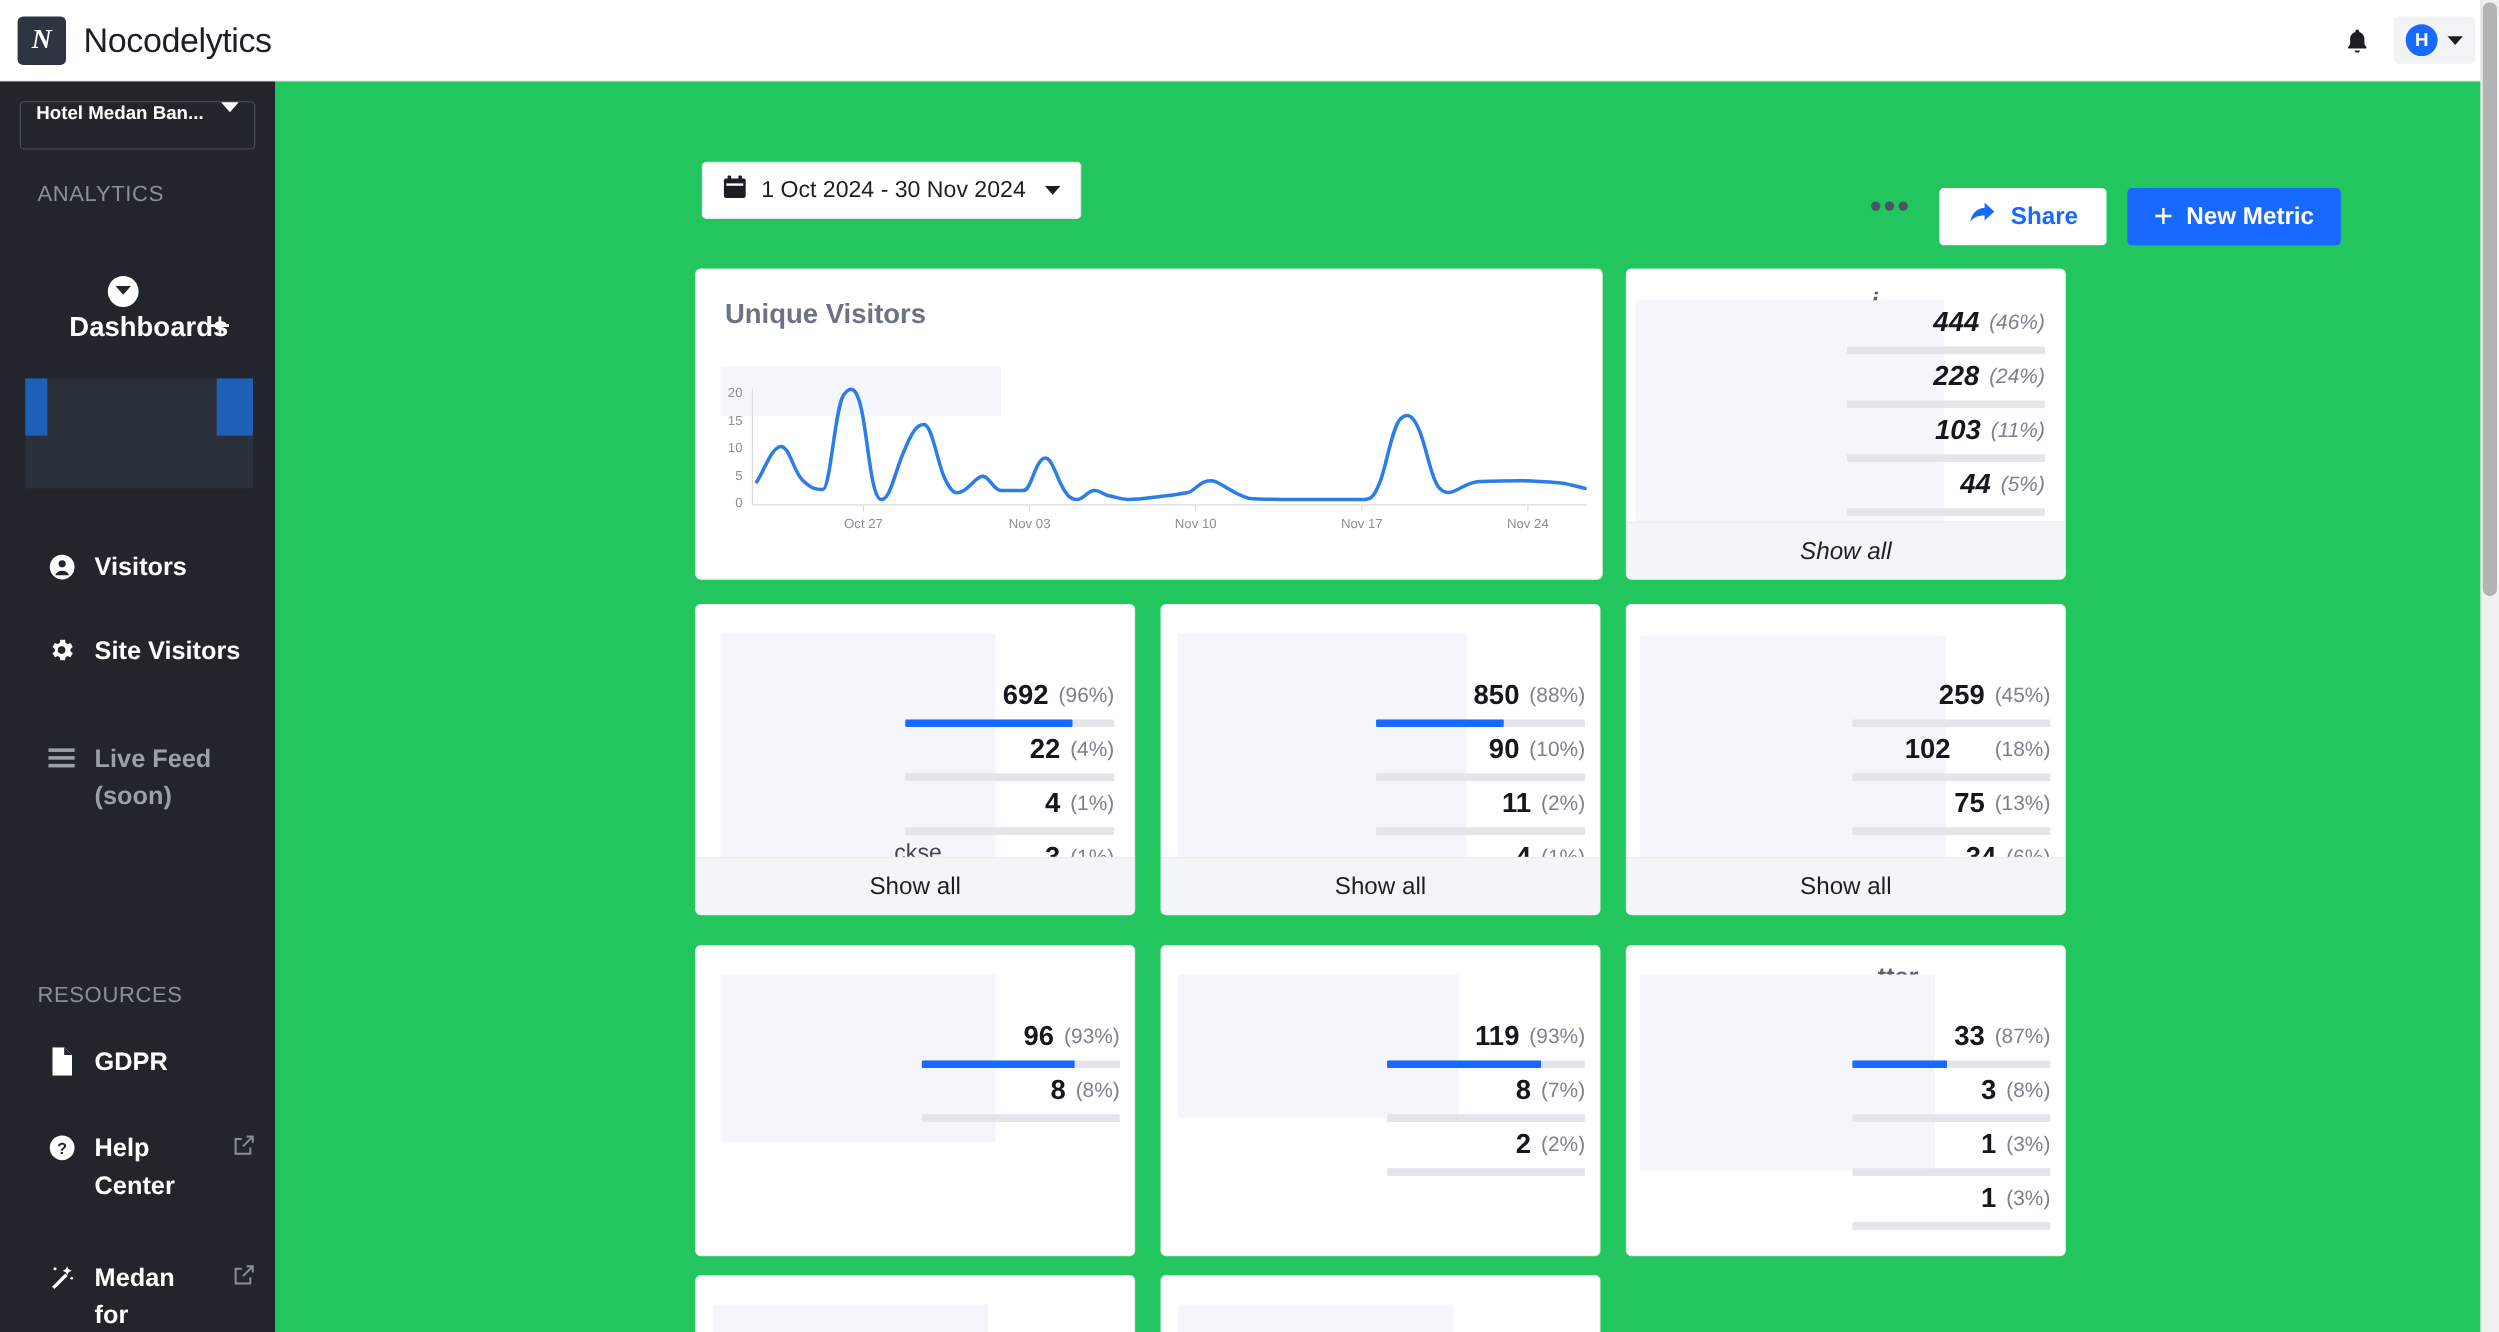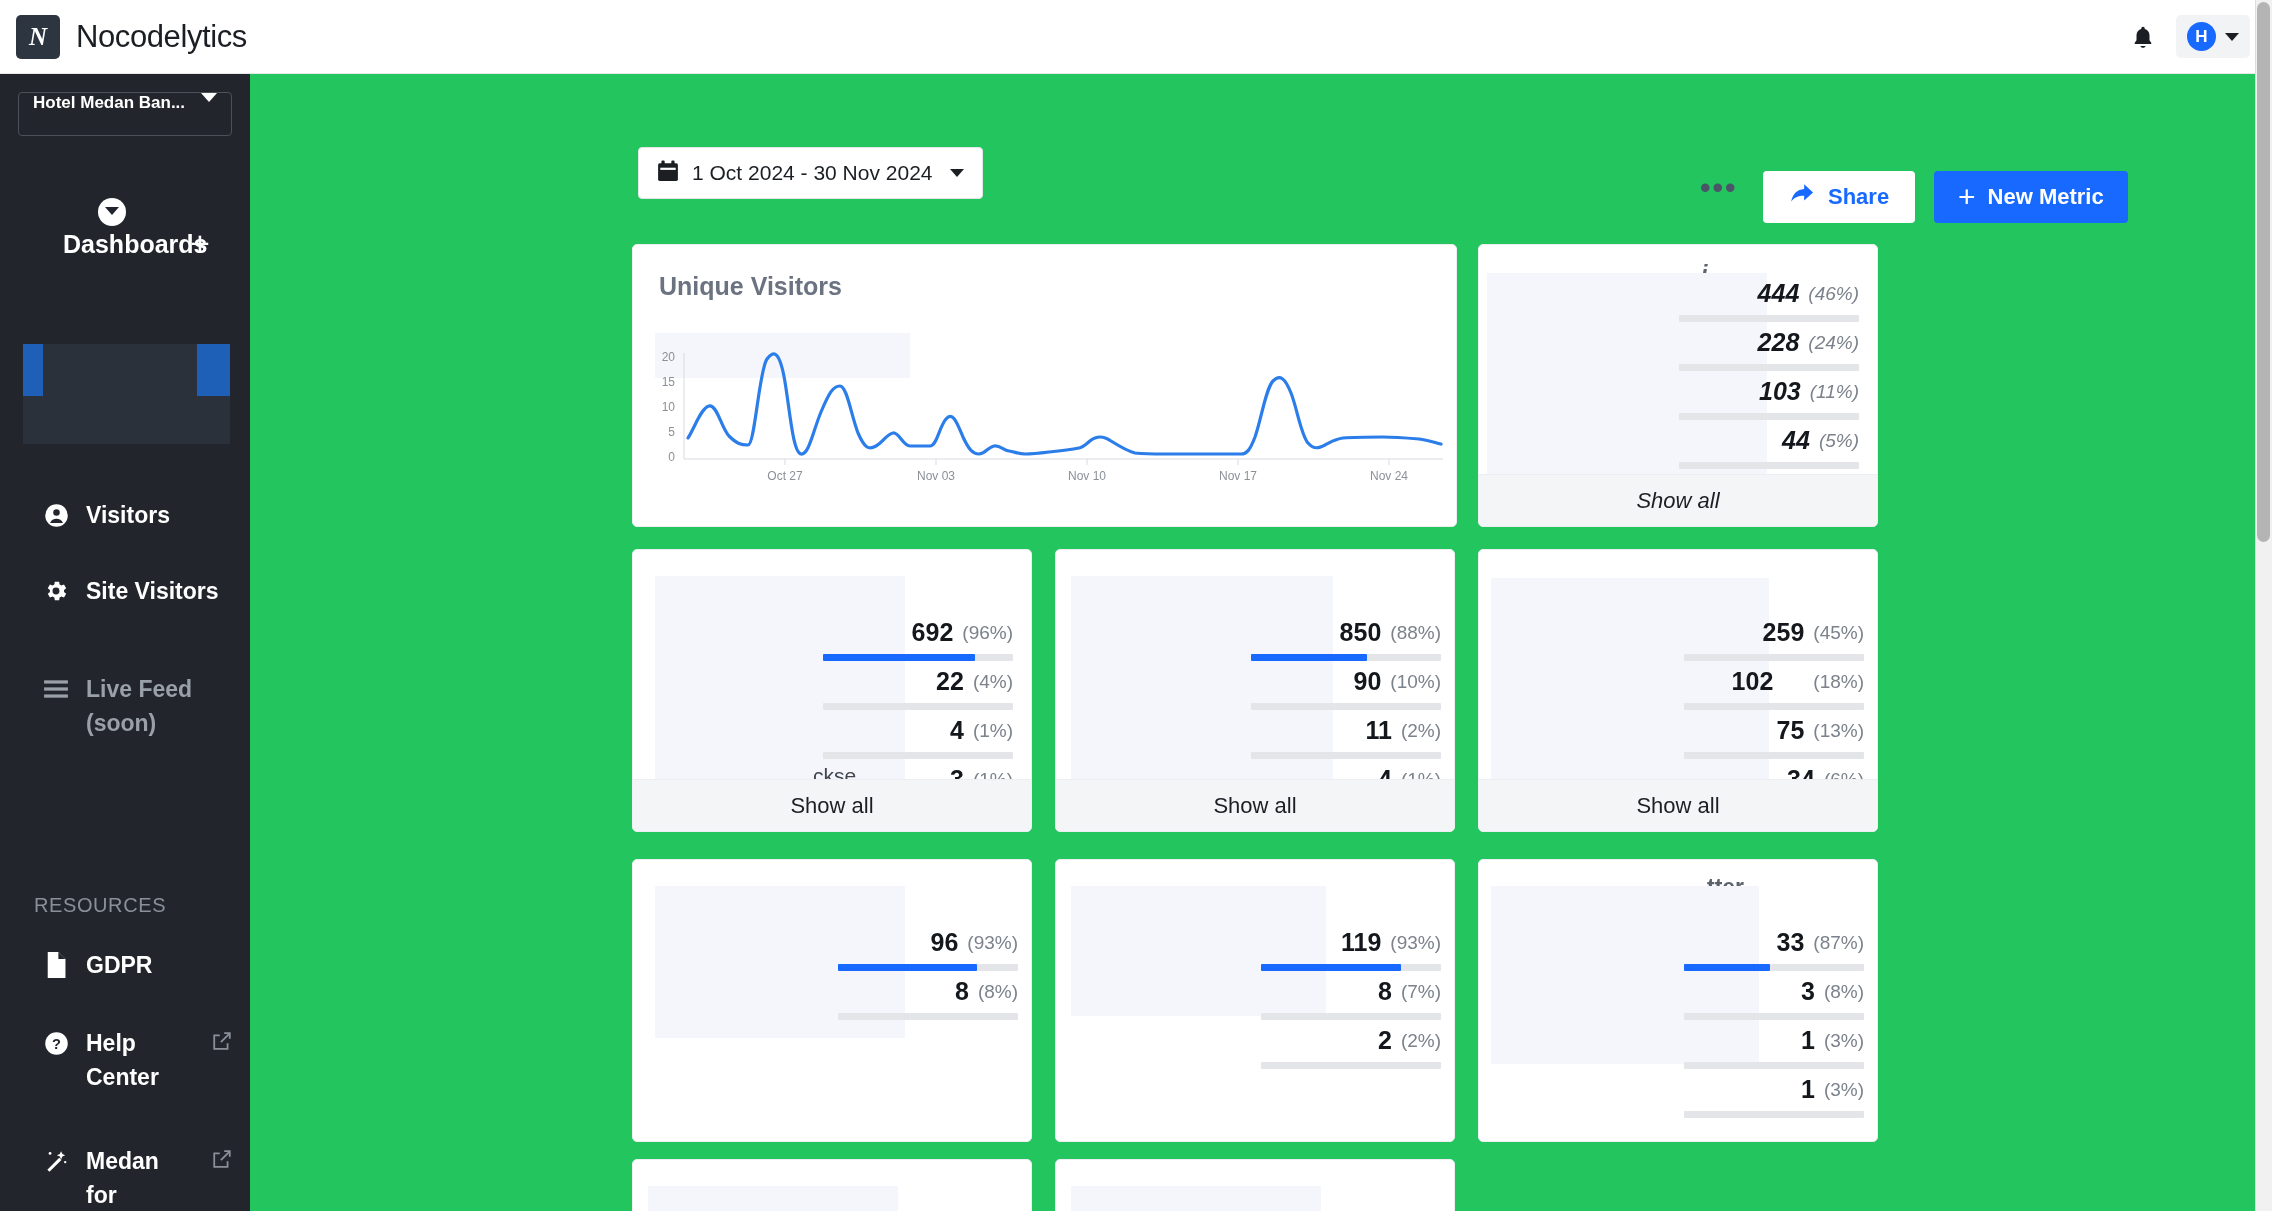--- a/index.html
+++ b/index.html
@@ -266,20 +266,21 @@
   </div>
 </div>
 
 <div class="sidebar">
 
   <div class="site-select">
     <span>Hotel Medan Ban...</span>
     <span class="caret"></span>
   </div>
 
+  <div class="sect-label">ANALYTICS</div>
 
   <div class="dash-head">
     <div class="dash-chev"></div>
     <div class="dash-title">Dashboards</div>
     <div class="dash-plus">+</div>
   </div>
 
   <div class="dash-sel"></div>
   <div class="dash-sel-bar"></div>
   <div class="dash-sel-right"></div>

